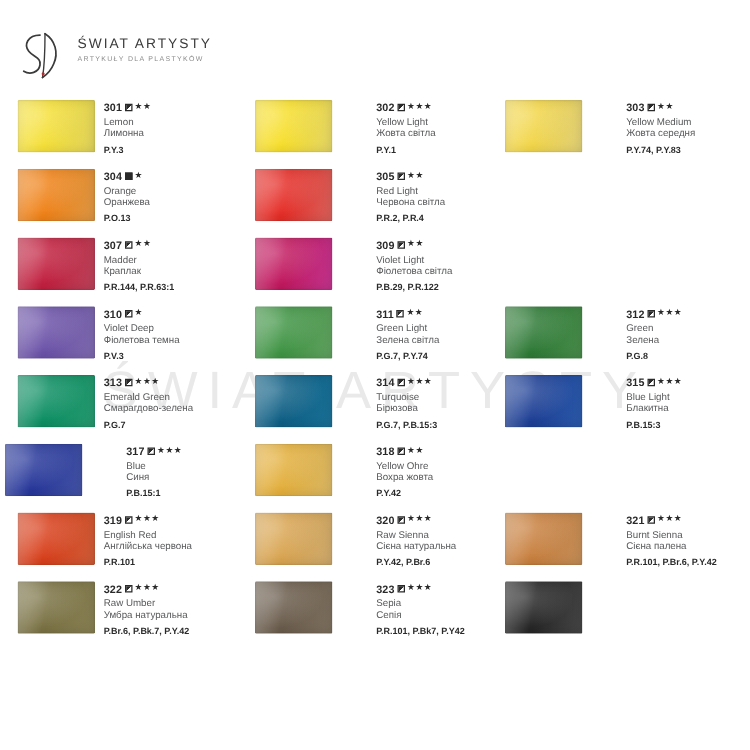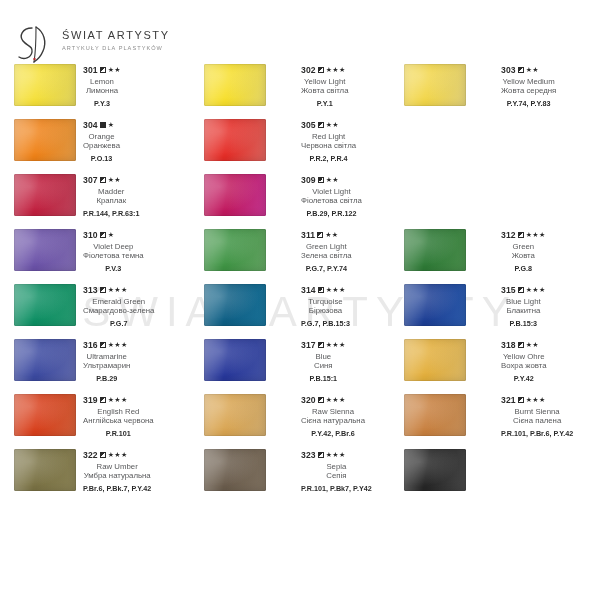--- a/index.html
+++ b/index.html
@@ -47,23 +47,22 @@
     font-size:42px;letter-spacing:8px;
     color:#e9e9e9;
     font-weight:400;
     pointer-events:none;
     white-space:nowrap;
     z-index:1;
   }
 
   
   .grid{
-    position:absolute;left:0;top:60px;width:600px;
+    position:absolute;left:0;top:76px;width:600px;
     z-index:2;
-    text-align:center;
   }
   .row{
     display:flex;
     height:55px;
   }
   .cell{
     width:200px;
     display:flex;
     align-items:flex-start;
     padding-top:4px;
@@ -319,21 +318,21 @@
             <div class="grain"></div>
             <div class="edge"></div>
           </div>
           <div class="info">
             <div class="line-code">
               <span class="code-num">312</span>
               <span class="tr-icon half"></span>
               <span class="stars">★★★</span>
             </div>
             <div class="name-en">Green</div>
-            <div class="name-uk">Жовта</div>
+            <div class="name-uk">Зелена</div>
             <div class="pigments">P.G.8</div>
           </div>
         </div>
       </div>
       <div class="row">
         <div class="cell pad-l">
           <div class="swatch" style="background: linear-gradient(100deg, rgb(13, 143, 99) 0%, rgb(13, 143, 99) 42%, rgb(42, 169, 123) 100%);">
             <div class="grain"></div>
             <div class="edge"></div>
           </div>
@@ -375,36 +374,20 @@
               <span class="tr-icon half"></span>
               <span class="stars">★★★</span>
             </div>
             <div class="name-en">Blue Light</div>
             <div class="name-uk">Блакитна</div>
             <div class="pigments">P.B.15:3</div>
           </div>
         </div>
       </div>
       <div class="row">
-        <div class="cell pad-l">
-          <div class="swatch" style="background: linear-gradient(100deg, rgb(59, 73, 160) 0%, rgb(59, 73, 160) 42%, rgb(106, 116, 189) 100%);">
-            <div class="grain"></div>
-            <div class="edge"></div>
-          </div>
-          <div class="info">
-            <div class="line-code">
-              <span class="code-num">316</span>
-              <span class="tr-icon half"></span>
-              <span class="stars">★★★</span>
-            </div>
-            <div class="name-en">Ultramarine</div>
-            <div class="name-uk">Ультрамарин</div>
-            <div class="pigments">P.B.29</div>
-          </div>
-        </div>
         <div class="cell pad-m">
           <div class="swatch" style="background: linear-gradient(100deg, rgb(39, 55, 154) 0%, rgb(39, 55, 154) 42%, rgb(74, 91, 181) 100%);">
             <div class="grain"></div>
             <div class="edge"></div>
           </div>
           <div class="info">
             <div class="line-code">
               <span class="code-num">317</span>
               <span class="tr-icon half"></span>
               <span class="stars">★★★</span>

